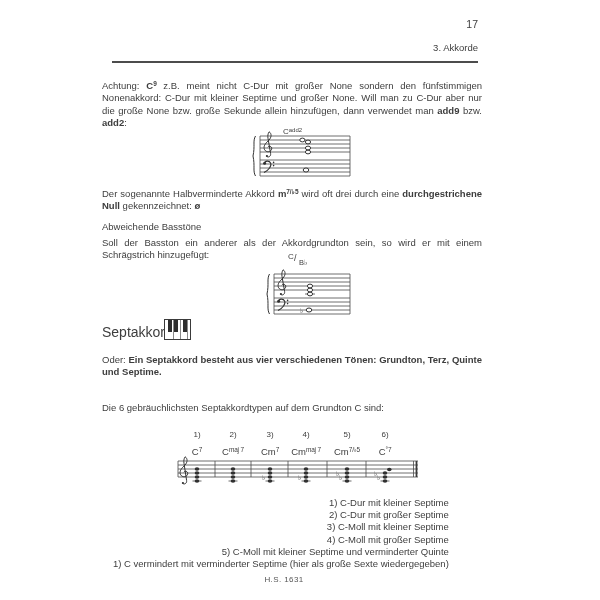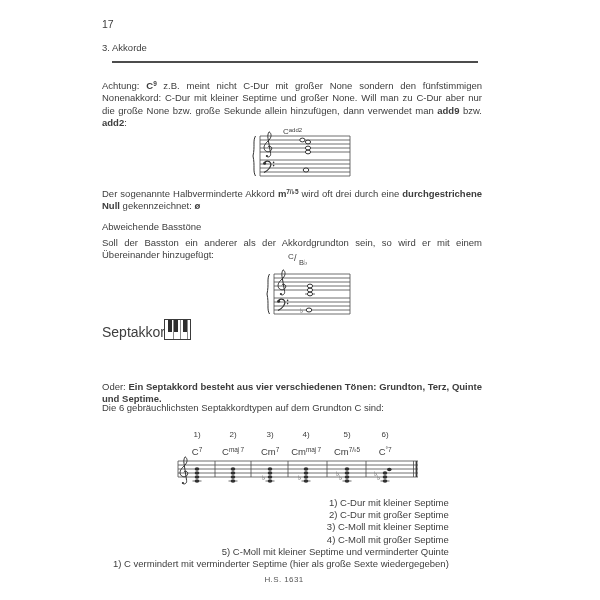--- a/index.html
+++ b/index.html
@@ -4,21 +4,21 @@
 <style>
   html,body{margin:0;padding:0;background:#ffffff;}
   .page{position:relative;width:600px;height:600px;background:#ffffff;overflow:hidden;
         font-family:"Liberation Sans",sans-serif;color:#3d3d3d;}
   .abs{position:absolute;}
   .para{font-size:9.5px;line-height:12.2px;text-align:justify;}
   .plain{font-size:9.5px;line-height:12.2px;}
   .b{font-weight:bold;}
   .i{}
   .sup{font-size:6.5px;vertical-align:3.2px;letter-spacing:-0.2px;}
-  .right{text-align:left;}
+  .right{text-align:right;}
   .center{text-align:center;}
   .rule{background:#4c4c4c;height:1.5px;}
   .chord-root{font-size:9.5px;}
   .chord-num{font-size:8px;}
   .cc-item{transform:translateX(-50%);white-space:nowrap;}
   .list-item{font-size:9.5px;line-height:12.2px;white-space:nowrap;text-align:right;}
   .kbd{box-sizing:border-box;width:27px;height:21px;border:1.6px solid #3a3a3a;background:#fff;position:relative;}
   .kbd span{position:absolute;top:0;background:#2e2e2e;width:4px;height:12px;}
   .kbd i{position:absolute;top:0;bottom:0;width:1px;background:#8a8a8a;}
   svg{display:block;}
@@ -81,21 +81,21 @@
       </g>
       <ellipse class="nh" cx="56" cy="40" rx="2.8" ry="2"></ellipse>
     </svg>
   </div>
 
   <div class="abs para" style="left:102px;top:186px;width:380px;">
     <span>Der sogenannte Halbverminderte Akkord </span><span class="b">m</span><span class="b sup">7/♭5</span><span> wird oft drei durch eine </span><span class="b">durchgestrichene Null</span><span> gekennzeichnet:  </span><span class="b">ø</span>
   </div>
 
   <div class="abs i" style="left:102px;top:221px;font-size:9.5px;">Abweichende Basstöne</div>
-  <div class="abs para" style="left:102px;top:237px;width:380px;">Soll der Basston ein anderer als der Akkordgrundton sein, so wird er mit einem Übereinander hinzugefügt:</div>
+  <div class="abs para" style="left:102px;top:237px;width:380px;">Soll der Basston ein anderer als der Akkordgrundton sein, so wird er mit einem Schrägstrich hinzugefügt:</div>
 
   <div class="abs" style="left:264px;top:252px;width:92px;height:70px;">
     <span class="abs lbl-root" style="left:24px;top:0;">C</span>
     <span class="abs" style="left:30px;top:1px;font-size:9px;">/</span>
     <span class="abs" style="left:35px;top:6px;font-size:7.5px;">B♭</span>
     <svg class="abs" style="left:0;top:16px;" width="90" height="52" viewBox="0 0 90 52">
       <path class="clef" stroke-width="1" d="M5.5,6 C2.6,11 5.2,16 3,26 C5.2,36 2.6,41 5.5,46"></path>
       <line class="stf" x1="10" y1="6" x2="10" y2="46"></line>
         <line class="stf" x1="86" y1="6" x2="86" y2="46"></line>
       <line class="stf" x1="10" y1="6" x2="86" y2="6"></line>
@@ -135,21 +135,21 @@
   <div class="abs i" style="left:102px;top:324px;font-size:14px;">Septakkorde</div>
   <div class="abs kbd" style="left:164px;top:319px;">
     <span style="left:3px;"></span>
       <span style="left:9px;"></span>
       <span style="left:18px;"></span>
     <i style="left:7.5px;"></i>
       <i style="left:15px;"></i>
       <i style="left:22px;"></i>
   </div>
 
-  <div class="abs para" style="left:102px;top:381px;width:380px;">
+  <div class="abs para" style="left:102px;top:354px;width:380px;">
     <span>Oder: </span><span class="b">Ein Septakkord besteht aus vier verschiedenen Tönen: Grundton, Terz, Quinte und Septime.</span>
   </div>
 
   <div class="abs plain" style="left:102px;top:402px;width:380px;">Die 6 gebräuchlichsten Septakkordtypen auf dem Grundton C sind:</div>
 
   <div class="abs cc-item chord-num" style="left:197px;top:430px;">1)</div>
   <div class="abs cc-item chord-num" style="left:233px;top:430px;">2)</div>
   <div class="abs cc-item chord-num" style="left:270px;top:430px;">3)</div>
   <div class="abs cc-item chord-num" style="left:306px;top:430px;">4)</div>
   <div class="abs cc-item chord-num" style="left:347px;top:430px;">5)</div>

